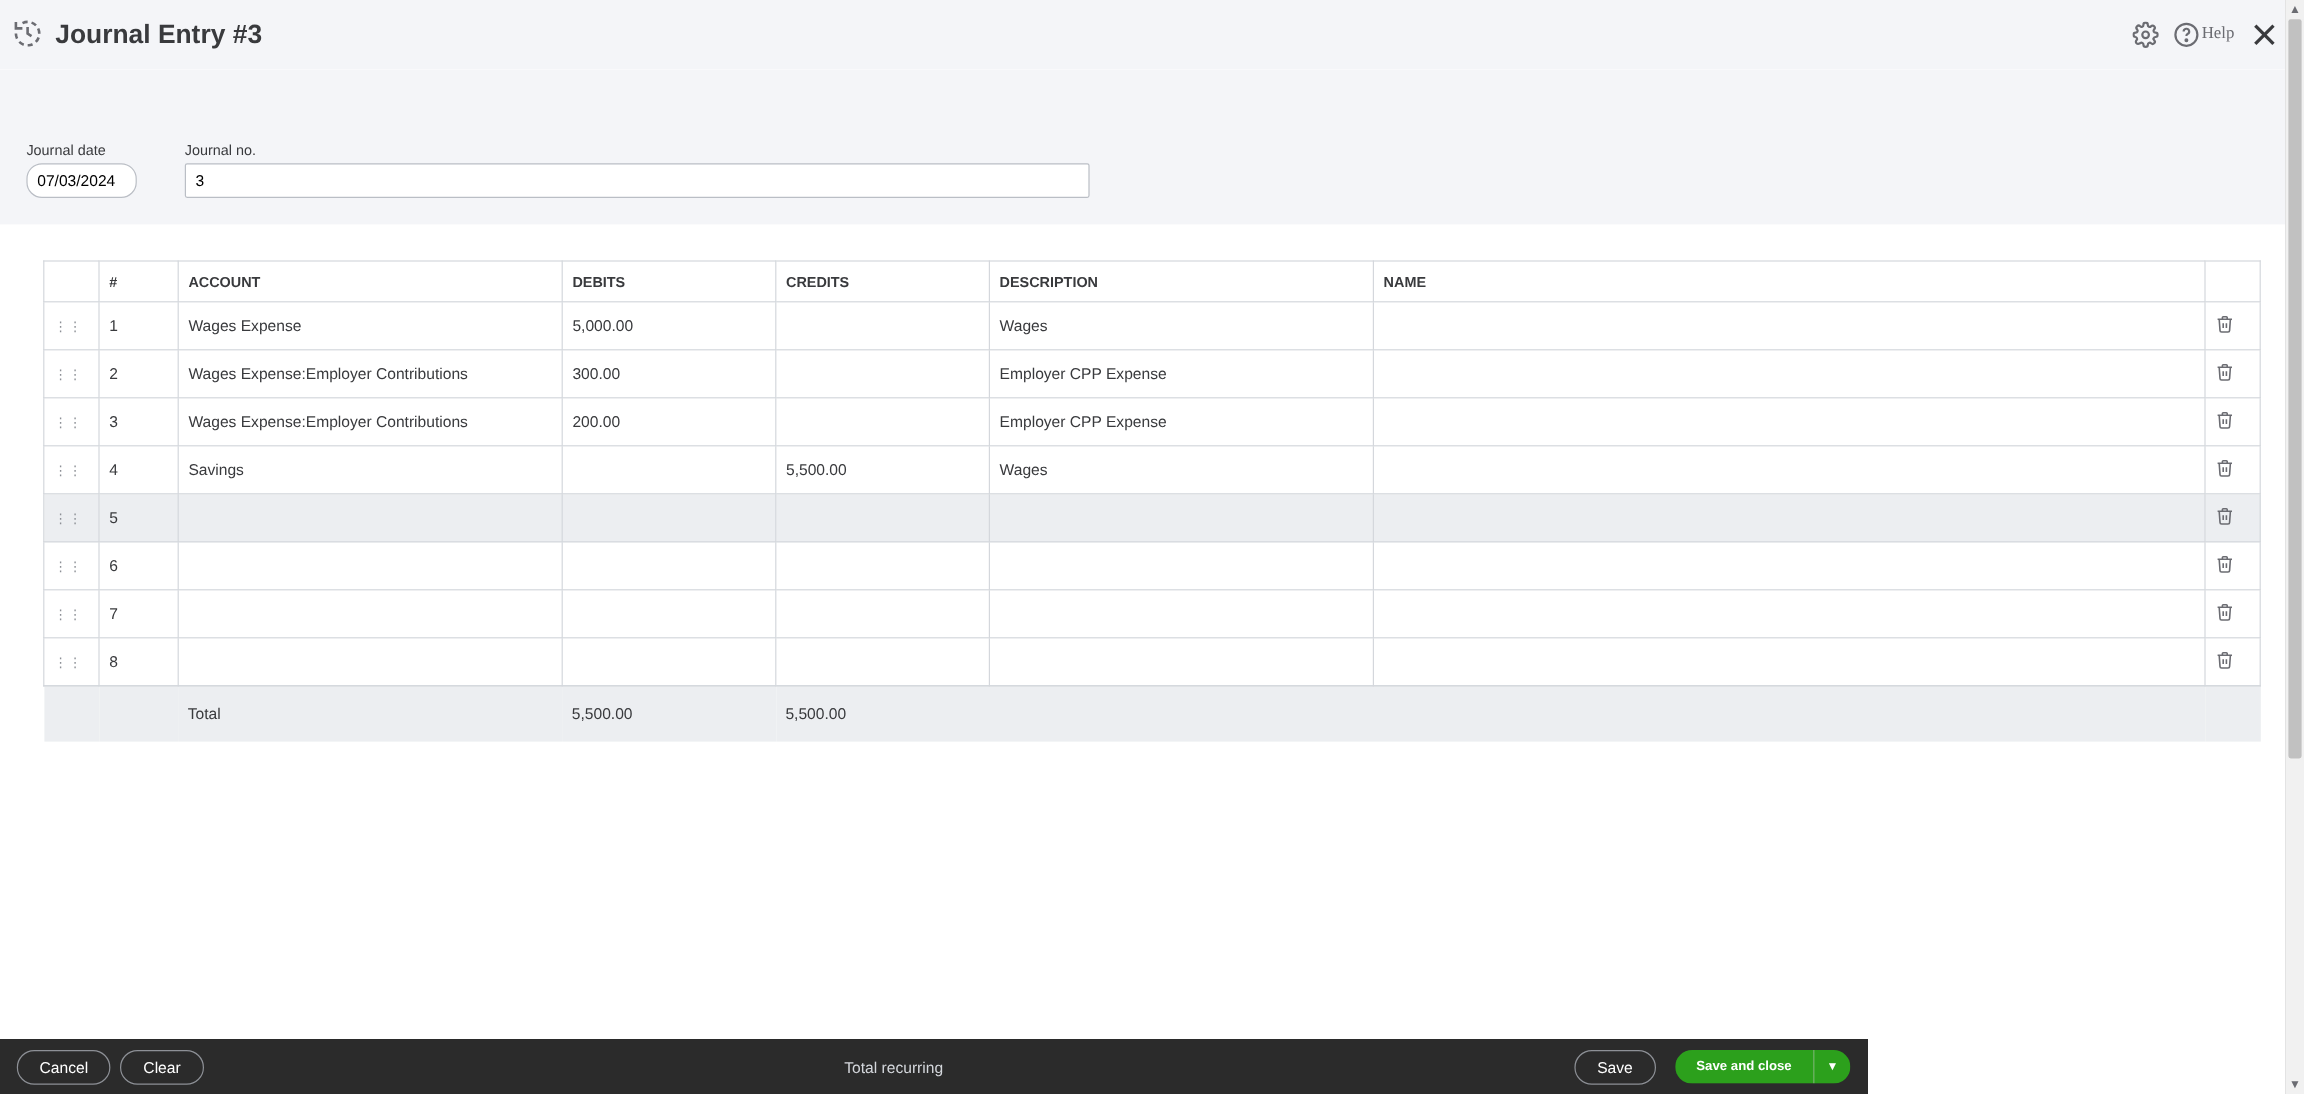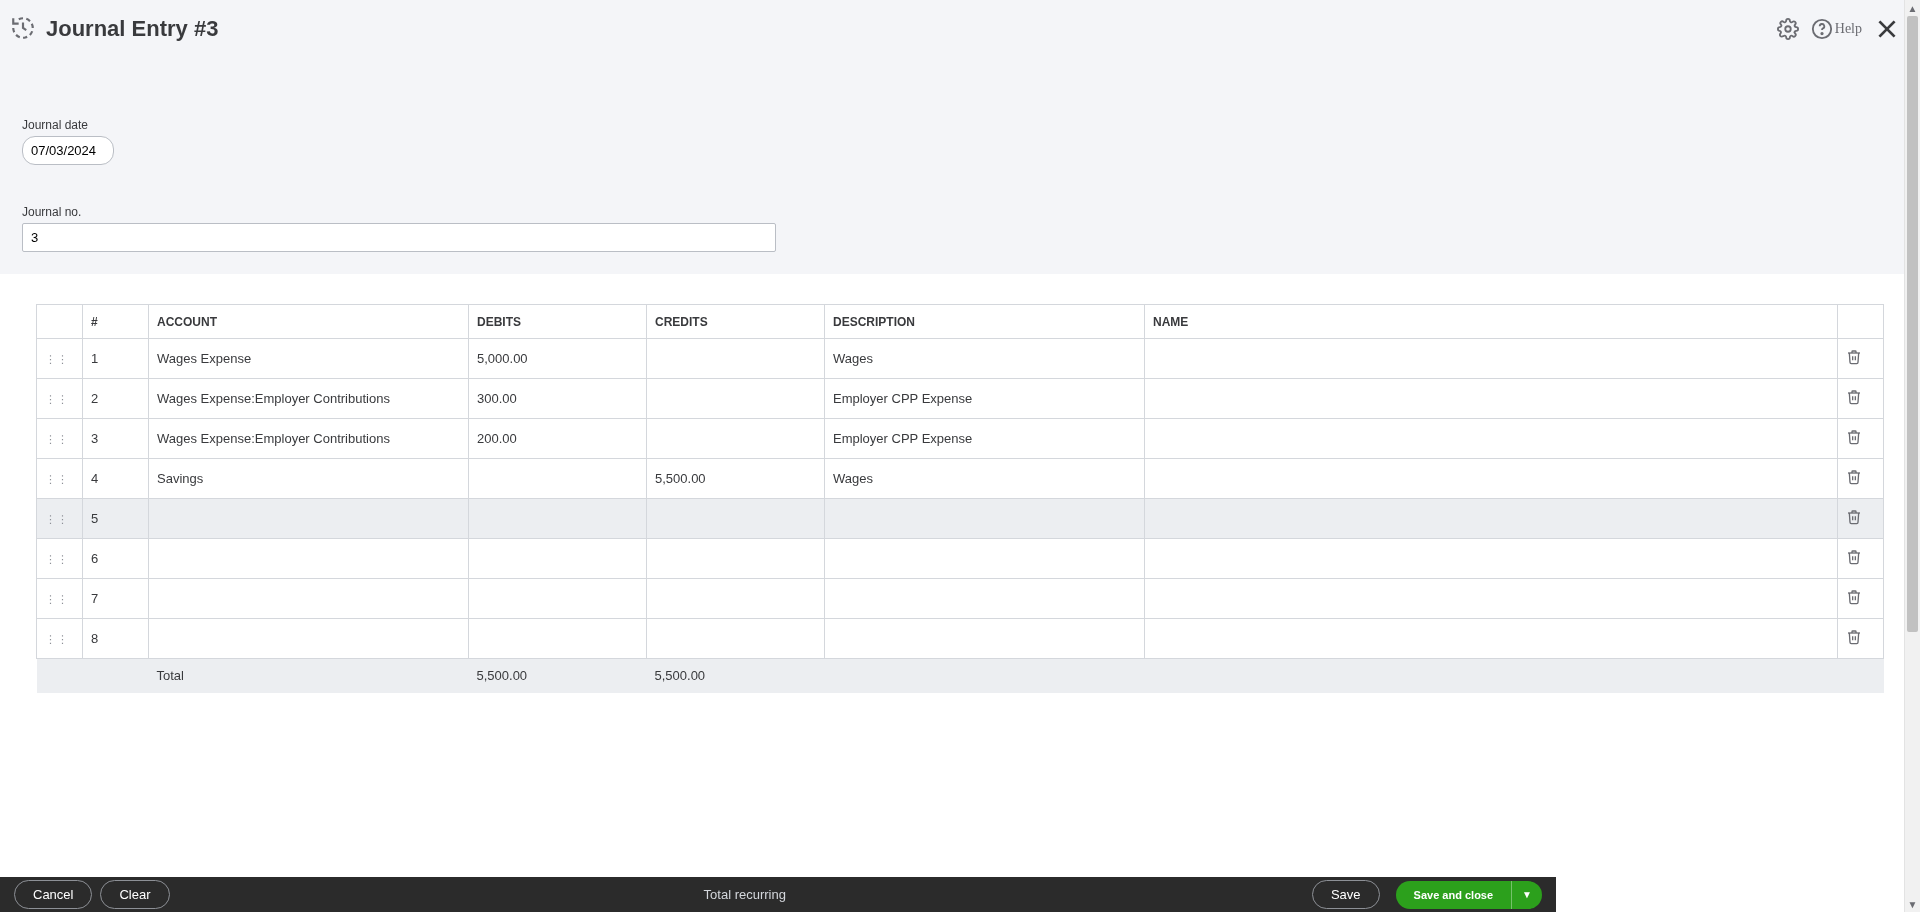--- a/index.html
+++ b/index.html
@@ -38,21 +38,20 @@
     overflow-y: auto;
     background: #fff;
   }
 
   
   .meta-section {
     background: #f4f5f8;
     padding: 60px 22px 22px;
     display: flex;
     gap: 40px;
-    flex-direction: column;
   }
   .meta-section .jno-wrap { flex: 1; }
   .field-label { font-size: 12px; color: #393a3d; margin-bottom: 4px; display:block;}
   .text-input {
     border: 1px solid #babec5;
     background: #fff;
     padding: 6px 8px;
     font-size: 13px;
     border-radius: 2px;
   }
@@ -88,21 +87,21 @@
   .col-credits { width: 178px; text-align: right; }
   .col-desc { width: 320px; }
   .col-name { width: auto; }
   .col-del { width: 46px; text-align:center; }
   th.right, td.right { text-align: right; }
   td.center { text-align: center; }
   tr.active-row td { background: #eceef1; }
   tr.totals td {
     background: #eceef1;
     border: none;
-    height: 34px;
+    height: 46px;
     font-size: 13px;
   }
   .drag-dots { color: #8d9096; cursor: grab; letter-spacing: 1px; font-size: 11px; line-height: 6px; white-space: pre; display:inline-block;}
   .trash-btn { background:none; border:none; cursor:pointer; color:#6b6c72; padding:0; }
   .trash-btn svg { width:16px; height:16px; }
 
   
   .line-actions { padding: 8px 36px; display:flex; gap:10px; }
   .pill-btn {
     border: 1px solid #8d9096;
@@ -124,21 +123,21 @@
     padding: 6px;
     font-size:13px;
     font-family: inherit;
   }
 
   
   .bottombar {
     position: fixed;
     bottom: 0; left: 0;
     width: 1556px;
-    height: 35px;
+    height: 46px;
     background: #2b2b2b;
     display: flex;
     align-items: center;
     padding: 0 14px;
     color: #fff;
   }
   .bottombar .ghost-btn {
     border: 1px solid #8d9096;
     background: transparent;
     color: #fff;

